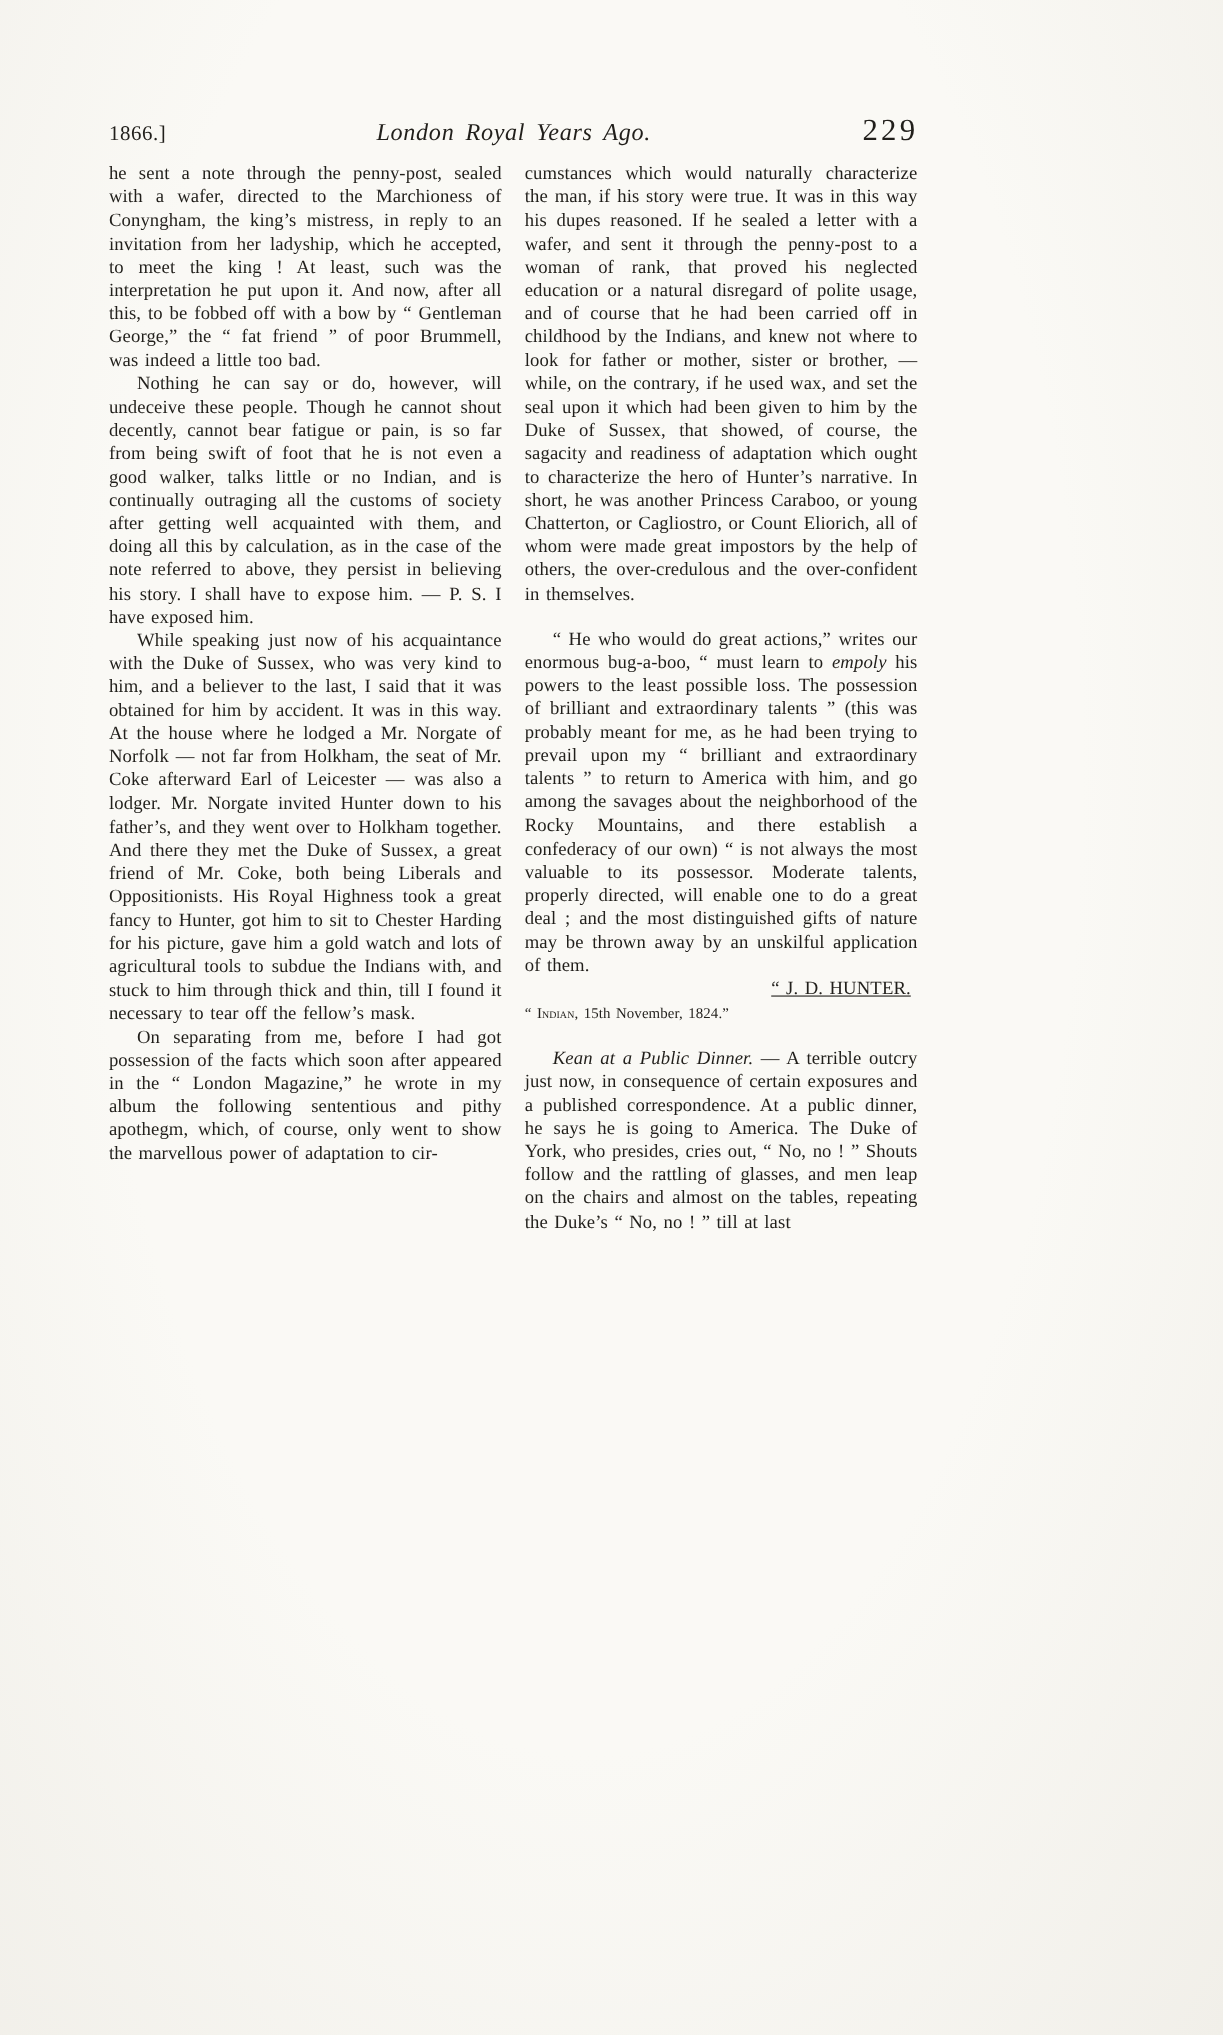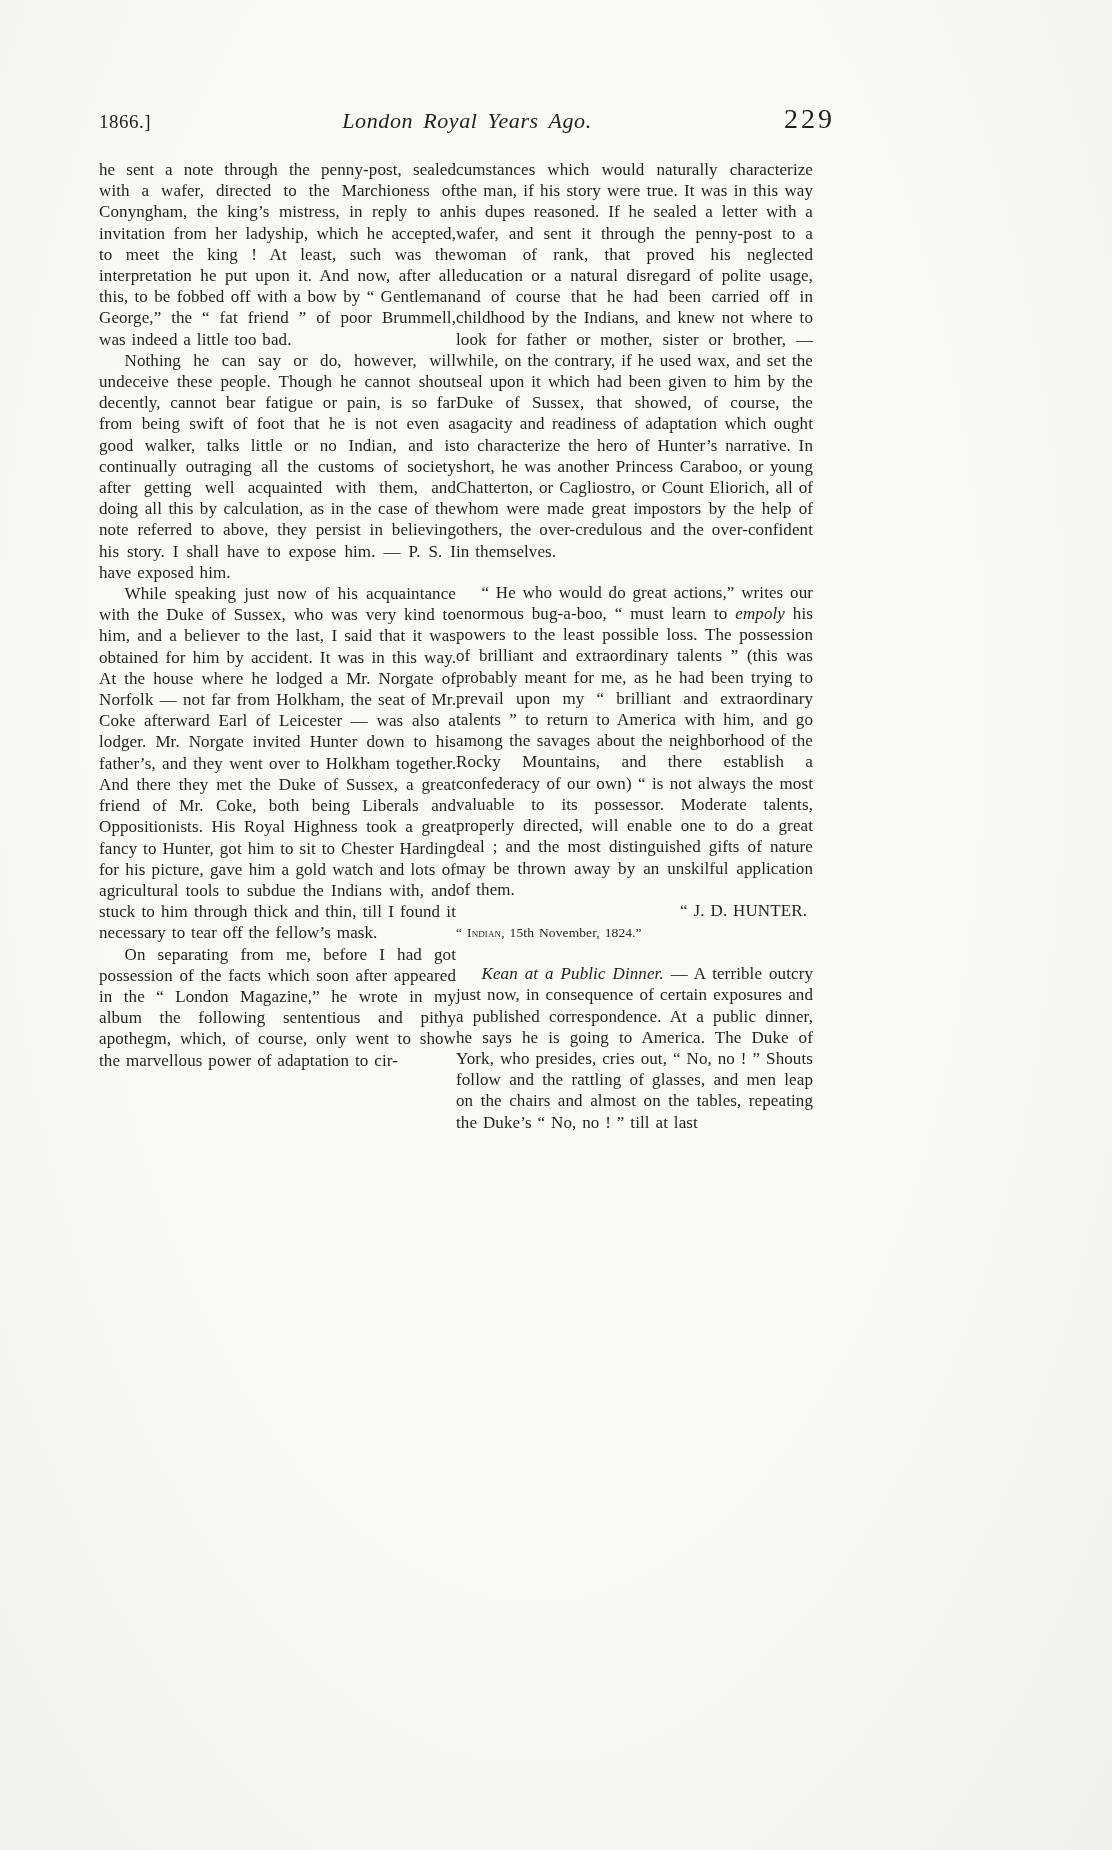--- a/index.html
+++ b/index.html
@@ -16,61 +16,63 @@
   .text-block {
     position: absolute;
     left: 99px;
     top: 103px;
     width: 736px;
   }
   .page-header {
     display: grid;
     grid-template-columns: 1fr auto 1fr;
     align-items: baseline;
-    margin-bottom: 24px;
+    margin-bottom: 12px;
   }
   .hdr-date {
     font-size: 19px;
     letter-spacing: 0.5px;
     text-align: left;
   }
   .hdr-title {
     font-style: italic;
     font-size: 22px;
     letter-spacing: 0.6px;
     word-spacing: 4px;
     text-align: center;
   }
   .hdr-pageno {
     font-size: 28px;
     letter-spacing: 3px;
     text-align: right;
   }
   .columns {
     display: flex;
+    gap: 21px;
   }
   .col {
     width: 357px;
     text-align: justify;
   }
   .para {
     margin: 0;
     font-size: 17px;
     line-height: 21.2px;
     word-spacing: 1.5px;
     letter-spacing: 0.1px;
     text-align: justify;
   }
   .para.indent { text-indent: 1.5em; }
   .para.noindent { text-indent: 0; }
   .para.gap { margin-top: 20px; }
   .para.signature {
     text-align: right;
     text-indent: 0;
     padding-right: 6px;
+    text-decoration: underline;
   }
   .para.dateline {
     font-size: 13.5px;
     line-height: 20px;
     text-align: left;
     text-indent: 0;
     margin-top: 2px;
   }
   .i { font-style: italic; }
   .sc { font-variant: small-caps; }

